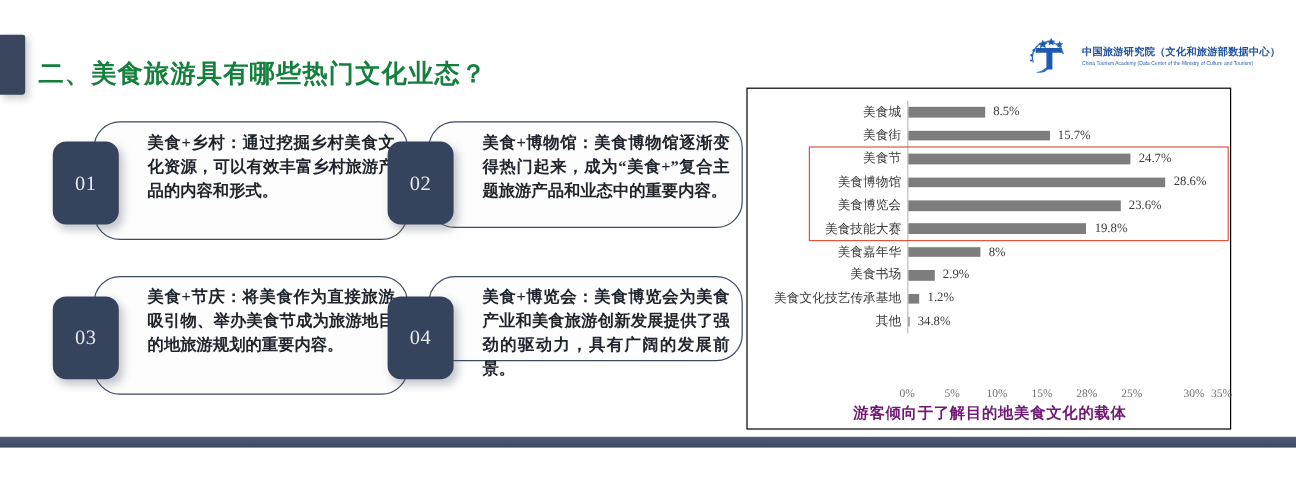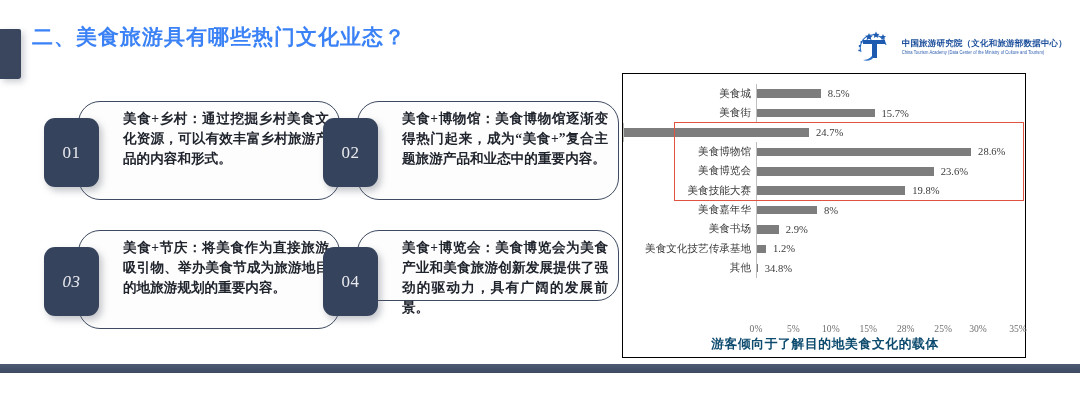--- a/index.html
+++ b/index.html
@@ -12,22 +12,22 @@
   
   #accent-block{
     position:absolute;left:0;top:29px;width:21px;height:50px;
     background:#39465e;
     border-radius:0 2px 3px 0;
     box-shadow:3px 3px 6px rgba(90,95,110,.30);
   }
 
   
   #page-title{
-    position:absolute;left:32px;top:23px;
-    font-size:21px;font-weight:700;color:#3b82f6;
+    position:absolute;left:32px;top:47px;
+    font-size:21px;font-weight:700;color:#15803d;
     letter-spacing:1px;white-space:nowrap;
     font-family:Liberation Serif, serif;
   }
 
   
   #brand{
     position:absolute;right:13px;top:30px;
     display:flex;align-items:center;gap:7px;
   }
   #brand-mark{position:relative;width:40px;height:34px;flex:0 0 auto;}
@@ -68,26 +68,26 @@
     display:flex;align-items:center;justify-content:center;
     box-shadow:3px 4px 7px rgba(100,105,118,.38);
     font-family:"Liberation Serif","DejaVu Serif",serif;
   }
 
   #card-01{left:44px;top:101px;}
   #card-01 .card-body{width:262px;height:99px;}
   #card-01 .card-num{top:17px;}
 
   #card-02{left:323px;top:101px;}
-  #card-02 .card-body{width:262px;height:99px;}
+  #card-02 .card-body{width:262px;height:89px;}
   #card-02 .card-num{top:17px;}
 
   #card-03{left:44px;top:230px;}
   #card-03 .card-body{width:262px;height:99px;}
-  #card-03 .card-num{top:17px;font-style:italic;}
+  #card-03 .card-num{top:17px;}
 
   #card-04{left:323px;top:230px;}
   #card-04 .card-body{width:262px;height:71px;}
   #card-04 .card-num{top:17px;}
 
   
   #chart-panel{
     position:absolute;left:622px;top:73px;width:404px;height:285px;
     border:1px solid #000000;background:#ffffff;box-sizing:border-box;
   }
@@ -122,21 +122,21 @@
     position:absolute;left:133px;top:249px;width:262px;height:14px;
   }
   #chart-axis .tick{
     position:absolute;top:0;transform:translateX(-50%);
     font-size:9.6px;color:#6f6f6f;white-space:nowrap;
     font-family:"Liberation Serif","DejaVu Serif",serif;
   }
 
   #chart-caption{
     position:absolute;left:0;top:262px;width:404px;text-align:center;
-    font-size:12.8px;font-weight:700;color:#0c4a6e;letter-spacing:.6px;
+    font-size:12.8px;font-weight:700;color:#701a75;letter-spacing:.6px;
     font-family:"Liberation Serif","DejaVu Serif",serif;
   }
 
   
   #bottom-bar{
     position:absolute;left:0;top:364px;width:1080px;height:9px;
     background:linear-gradient(180deg,#4e5b73 0%,#44516a 55%,#3e4a61 100%);
   }
 </style>
 </head>
@@ -206,20 +206,21 @@
         </div>
       </div>
       <div class="chart-row">
         <div class="chart-cat">美食街</div>
         <div class="chart-barwrap">
           <div class="chart-bar" style="width: 117.526px; background: rgb(125, 125, 125);"></div>
           <div class="chart-val">15.7%</div>
         </div>
       </div>
       <div class="chart-row">
+        <div class="chart-cat">美食节</div>
         <div class="chart-barwrap">
           <div class="chart-bar" style="width: 184.897px; background: rgb(125, 125, 125);"></div>
           <div class="chart-val">24.7%</div>
         </div>
       </div>
       <div class="chart-row">
         <div class="chart-cat">美食博物馆</div>
         <div class="chart-barwrap">
           <div class="chart-bar" style="width: 214.091px; background: rgb(125, 125, 125);"></div>
           <div class="chart-val">28.6%</div>
@@ -269,19 +270,19 @@
       </div>
     </div>
   <div id="highlight-box" style="top: 47.8px; height: 79.6px; border-color: rgb(224, 84, 63);"></div>
   <div id="chart-axis">
       <span class="tick" style="left: 0px;">0%</span>
       <span class="tick" style="left: 37.4286px;">5%</span>
       <span class="tick" style="left: 74.8571px;">10%</span>
       <span class="tick" style="left: 112.286px;">15%</span>
       <span class="tick" style="left: 149.714px;">28%</span>
       <span class="tick" style="left: 187.143px;">25%</span>
-      <span class="tick" style="left: 222px;">30%</span>
+      <span class="tick" style="left: 239px;">30%</span>
       <span class="tick" style="left: 262px;">35%</span>
     </div>
   <div id="chart-caption">游客倾向于了解目的地美食文化的载体</div>
 </div>
 
 <div id="bottom-bar"></div>
 
 </body></html>

